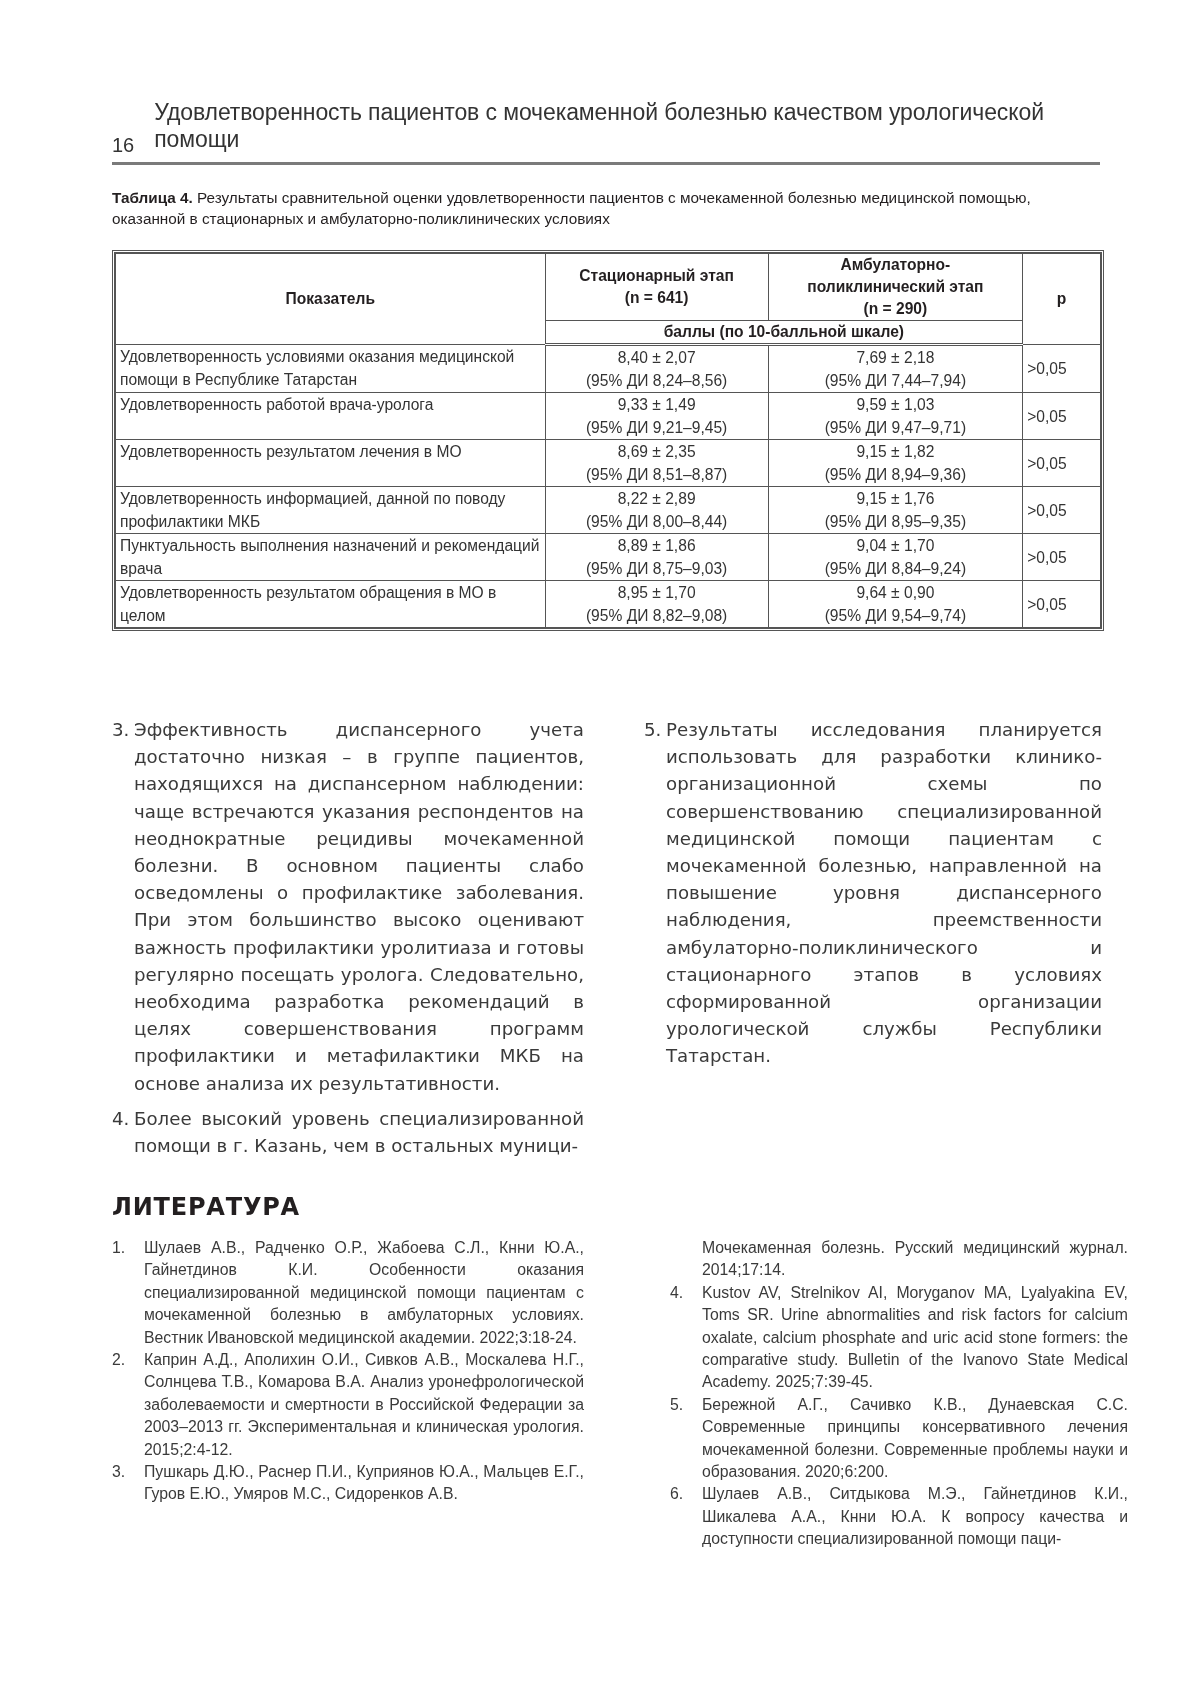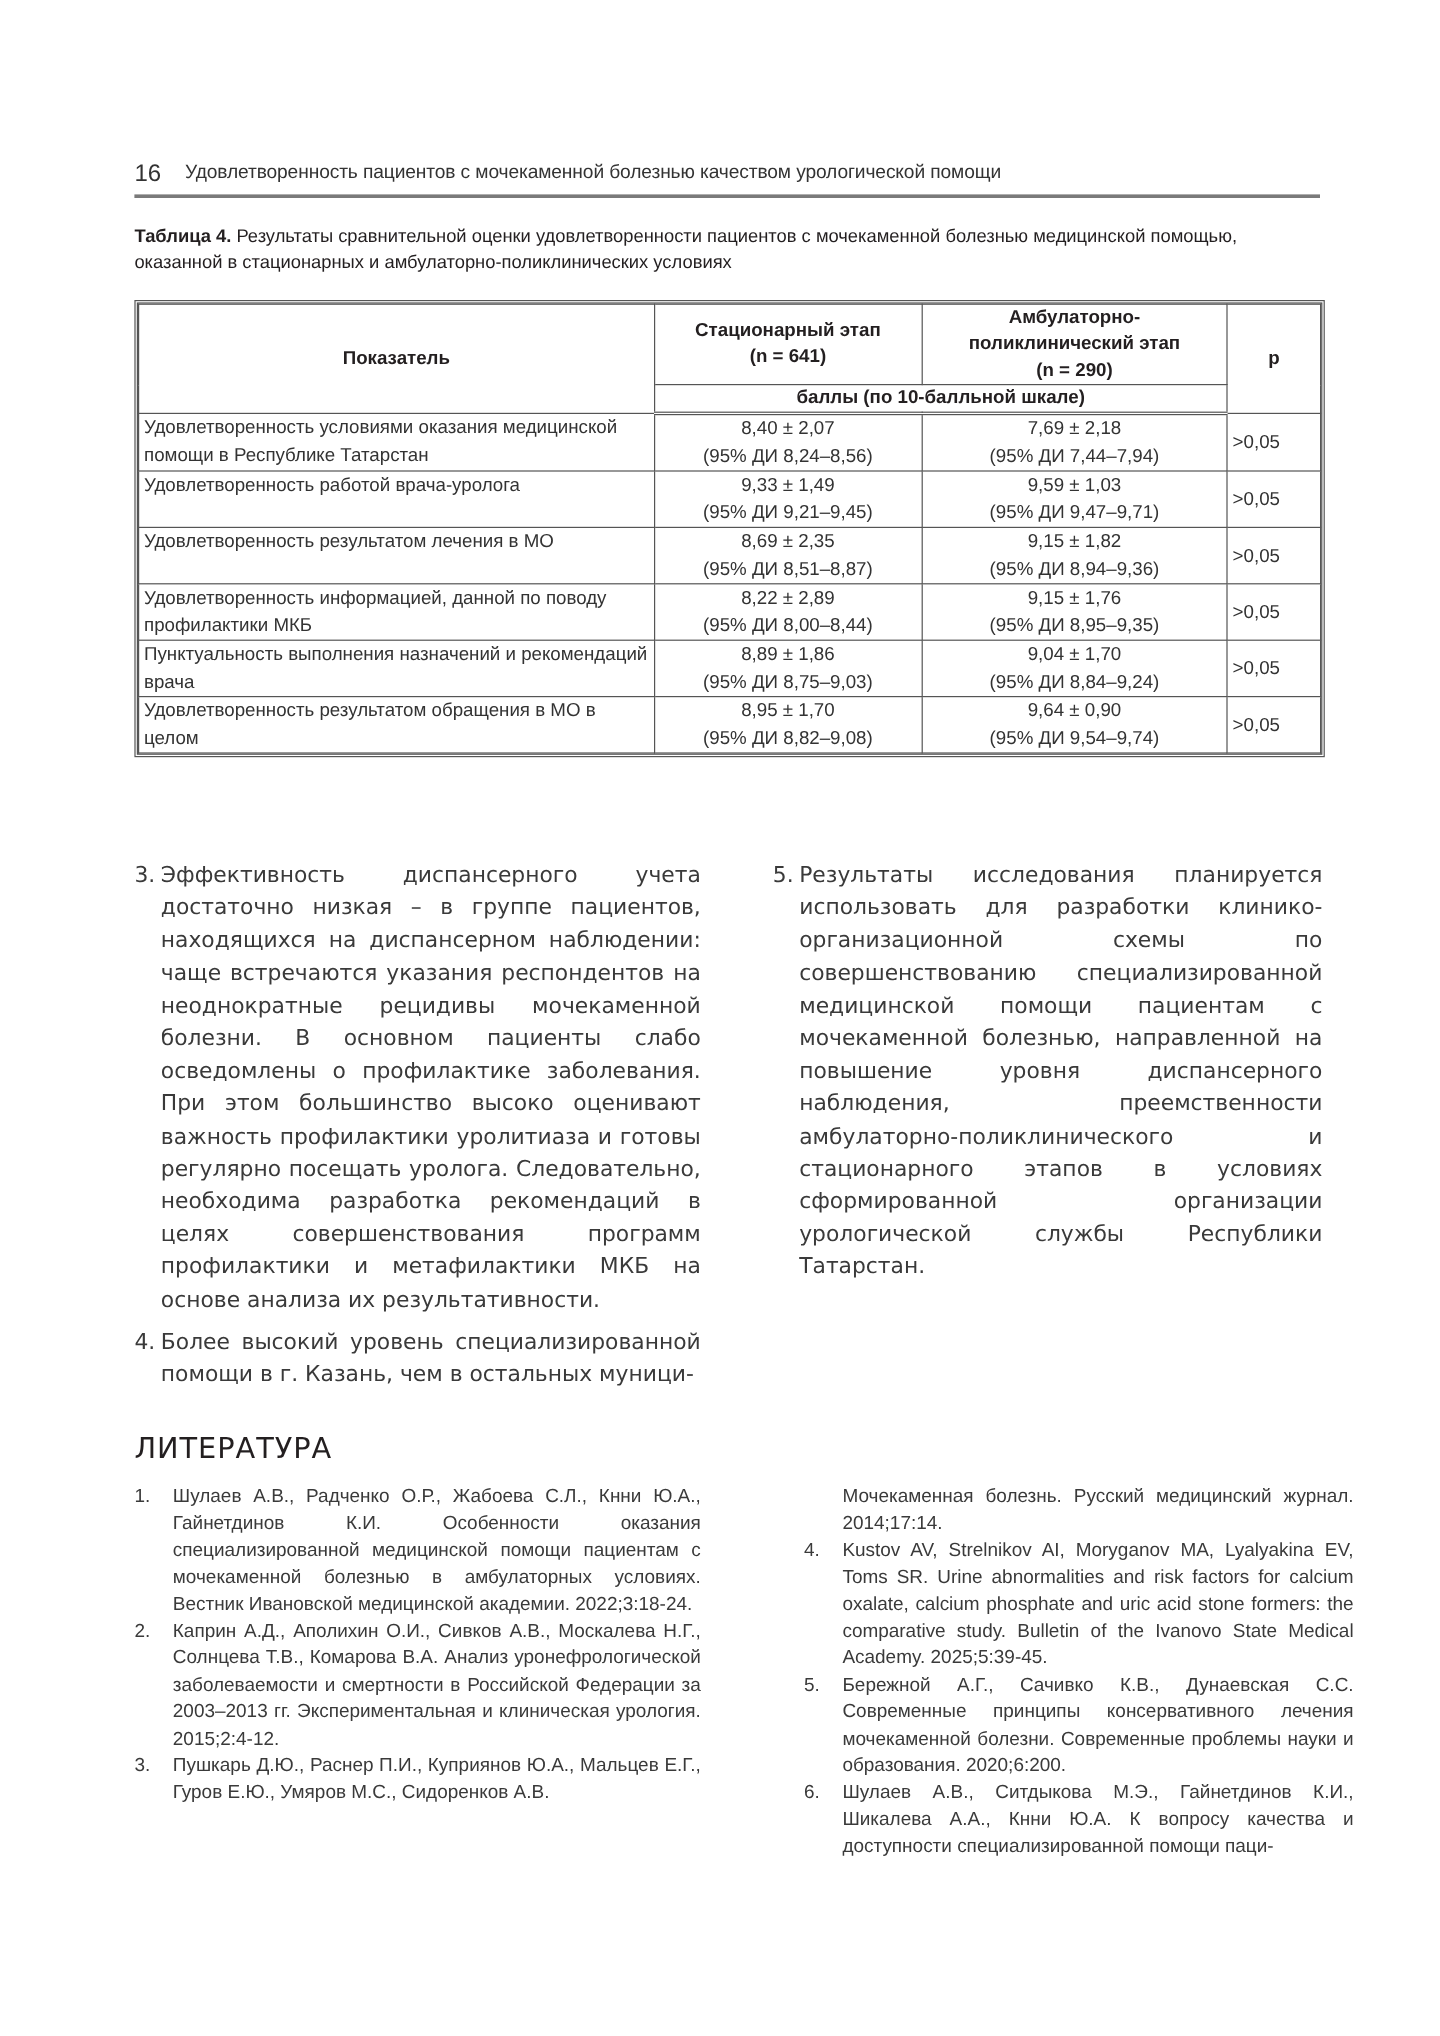--- a/index.html
+++ b/index.html
@@ -1,21 +1,21 @@
 <!DOCTYPE html>
 <html><head>
 <meta charset="utf-8">
 <style>
   html, body { margin: 0; padding: 0; background: #ffffff; }
   body { width: 1200px; height: 1697px; position: relative; font-family: "DejaVu Sans", "Liberation Sans", sans-serif; color: #231f20; }
   .page { position: absolute; left: 112px; top: 0; width: 988px; }
 
   .running-head { position: absolute; top: 118px; left: 0; width: 988px; height: 44px; border-bottom: 3px solid #7a7a7a; display: flex; align-items: flex-end; }
   .page-num { font-size: 20px; font-weight: 400; margin-right: 20px; padding-bottom: 5px; font-family: "Liberation Sans", sans-serif; color: #333; }
-  .journal-title { font-size: 16px; padding-bottom: 9px; font-family: "Liberation Sans", sans-serif; color: #333; letter-spacing: -0.1px; }
+  .journal-title { font-size: 23px; padding-bottom: 9px; font-family: "Liberation Sans", sans-serif; color: #333; letter-spacing: -0.1px; }
 
   .caption { position: absolute; top: 187px; left: 0; width: 988px; font-size: 15.3px; line-height: 21px; font-family: "Liberation Sans", sans-serif; color: #231f20; }
   .caption b { font-weight: 700; }
 
   .table-wrap { position: absolute; top: 250px; left: 0; width: 986px; border: 3px double #555; }
   table { border-collapse: collapse; width: 100%; font-family: "Liberation Sans", sans-serif; font-size: 15.6px; color: #333; }
   th, td { border: 1px solid #555; padding: 0 4px; }
   th { font-weight: 700; text-align: center; line-height: 22px; color: #231f20; }
   thead tr:last-child th { border-bottom: 3px double #555; }
   td { line-height: 23px; vertical-align: top; }
@@ -27,21 +27,21 @@
   .col-4 { width: 70px; }
 
   .body-col { position: absolute; font-size: 18.2px; line-height: 27.2px; color: #3a3a3a; text-align: justify; font-family: "DejaVu Sans", sans-serif; }
   .col-left { top: 716px; left: 0; width: 472px; }
   .col-right { top: 716px; left: 532px; width: 458px; }
   .num-item { display: flex; margin-bottom: 8px; }
   .num-item .n { width: 22px; flex: none; }
   .num-item .t { flex: 1; }
   .cont { padding-left: 22px; margin-bottom: 8px; }
 
-  .lit-heading { position: absolute; top: 1193px; left: 0; font-size: 24px; font-weight: 400; letter-spacing: 0.8px; font-family: "DejaVu Sans", sans-serif; color: #231f20; }
+  .lit-heading { position: absolute; top: 1193px; left: 0; font-size: 24px; font-weight: 700; letter-spacing: 0.8px; font-family: "DejaVu Sans", sans-serif; color: #231f20; }
   .refs { position: absolute; font-size: 15.8px; line-height: 22.4px; color: #3a3a3a; text-align: justify; font-family: "Liberation Sans", sans-serif; }
   .refs-left { top: 1237px; left: 0; width: 472px; }
   .refs-right { top: 1237px; left: 532px; width: 458px; margin-left: 26px; }
   .ref { display: flex; }
   .ref .n { width: 32px; flex: none; }
   .ref .t { flex: 1; }
   .ref-cont { padding-left: 32px; }
 </style>
 </head>
 <body>
@@ -186,21 +186,21 @@
     <div class="ref">
       <span class="n">3.</span>
       <span class="t">Пушкарь Д.Ю., Раснер П.И., Куприянов Ю.А., Мальцев Е.Г., Гуров Е.Ю., Умяров М.С., Сидоренков А.В.</span>
     </div>
   </div>
 
   <div class="refs refs-right">
     <div class="ref-cont">Мочекаменная болезнь. Русский медицинский журнал. 2014;17:14.</div>
     <div class="ref">
       <span class="n">4.</span>
-      <span class="t">Kustov AV, Strelnikov AI, Moryganov MA, Lyalyakina EV, Toms SR. Urine abnormalities and risk factors for calcium oxalate, calcium phosphate and uric acid stone formers: the comparative study. Bulletin of the Ivanovo State Medical Academy. 2025;5:39-45.</span>
+      <span class="t">Kustov AV, Strelnikov AI, Moryganov MA, Lyalyakina EV, Toms SR. Urine abnormalities and risk factors for calcium oxalate, calcium phosphate and uric acid stone formers: the comparative study. Bulletin of the Ivanovo State Medical Academy. 2025;7:39-45.</span>
     </div>
     <div class="ref">
       <span class="n">5.</span>
       <span class="t">Бережной А.Г., Сачивко К.В., Дунаевская С.С. Современные принципы консервативного лечения мочекаменной болезни. Современные проблемы науки и образования. 2020;6:200.</span>
     </div>
     <div class="ref">
       <span class="n">6.</span>
       <span class="t">Шулаев А.В., Ситдыкова М.Э., Гайнетдинов К.И., Шикалева А.А., Кнни Ю.А. К вопросу качества и доступности специализированной помощи паци-</span>
     </div>
   </div>

